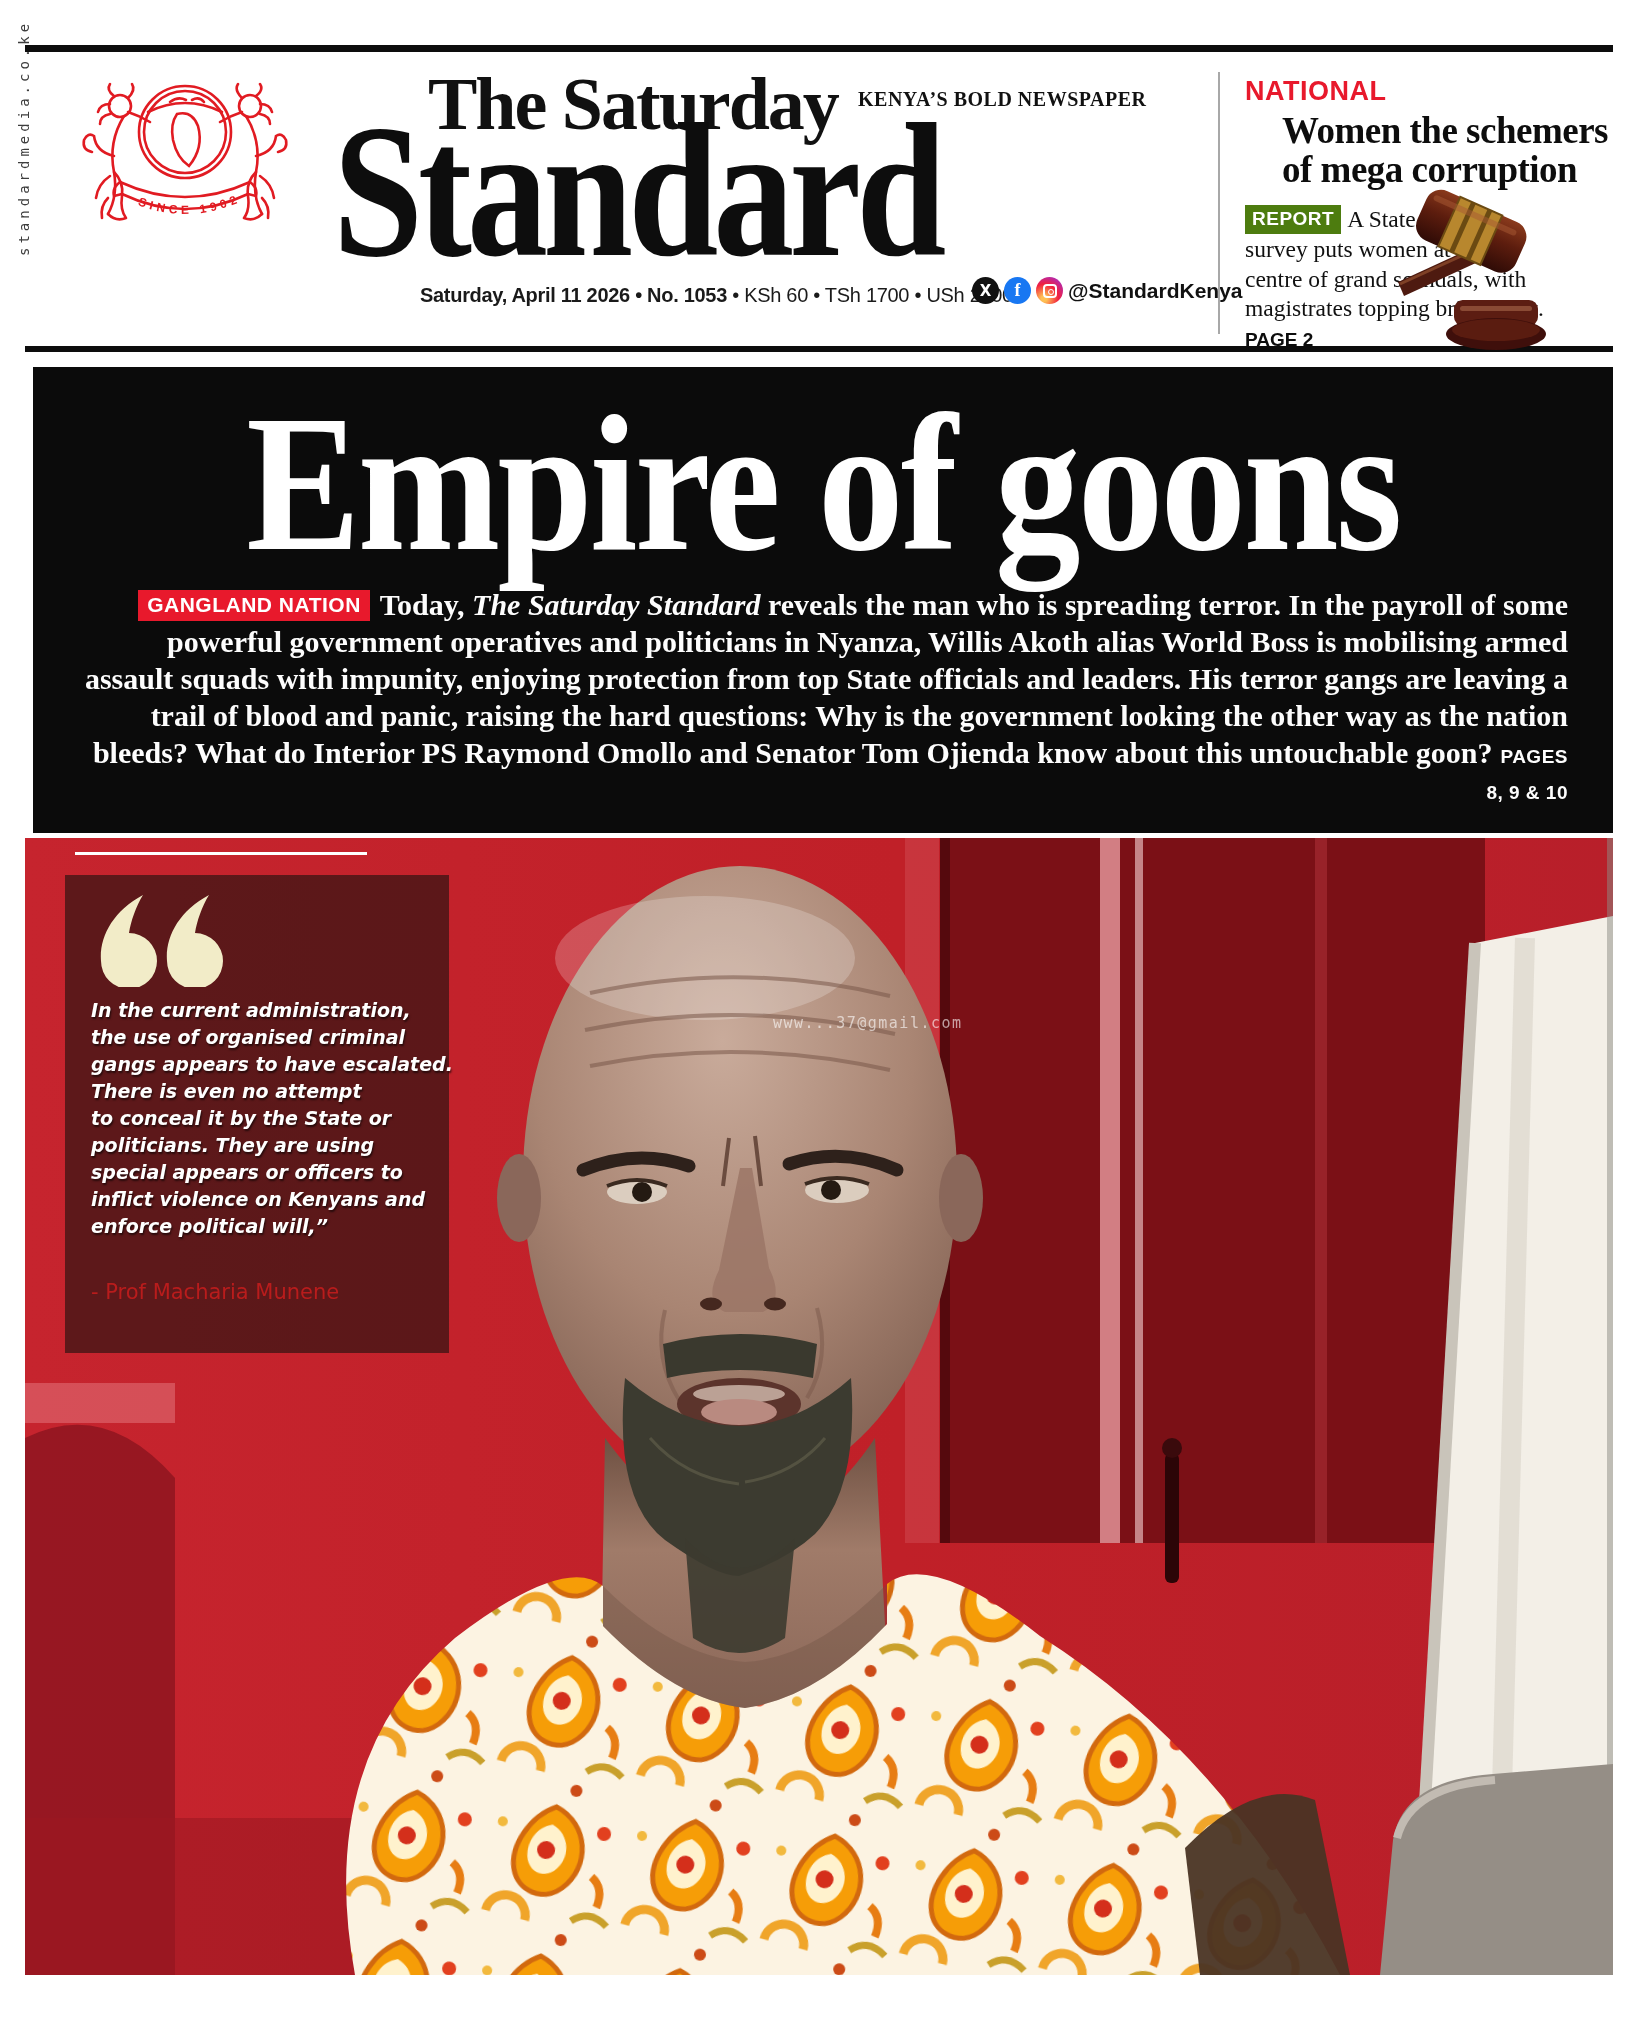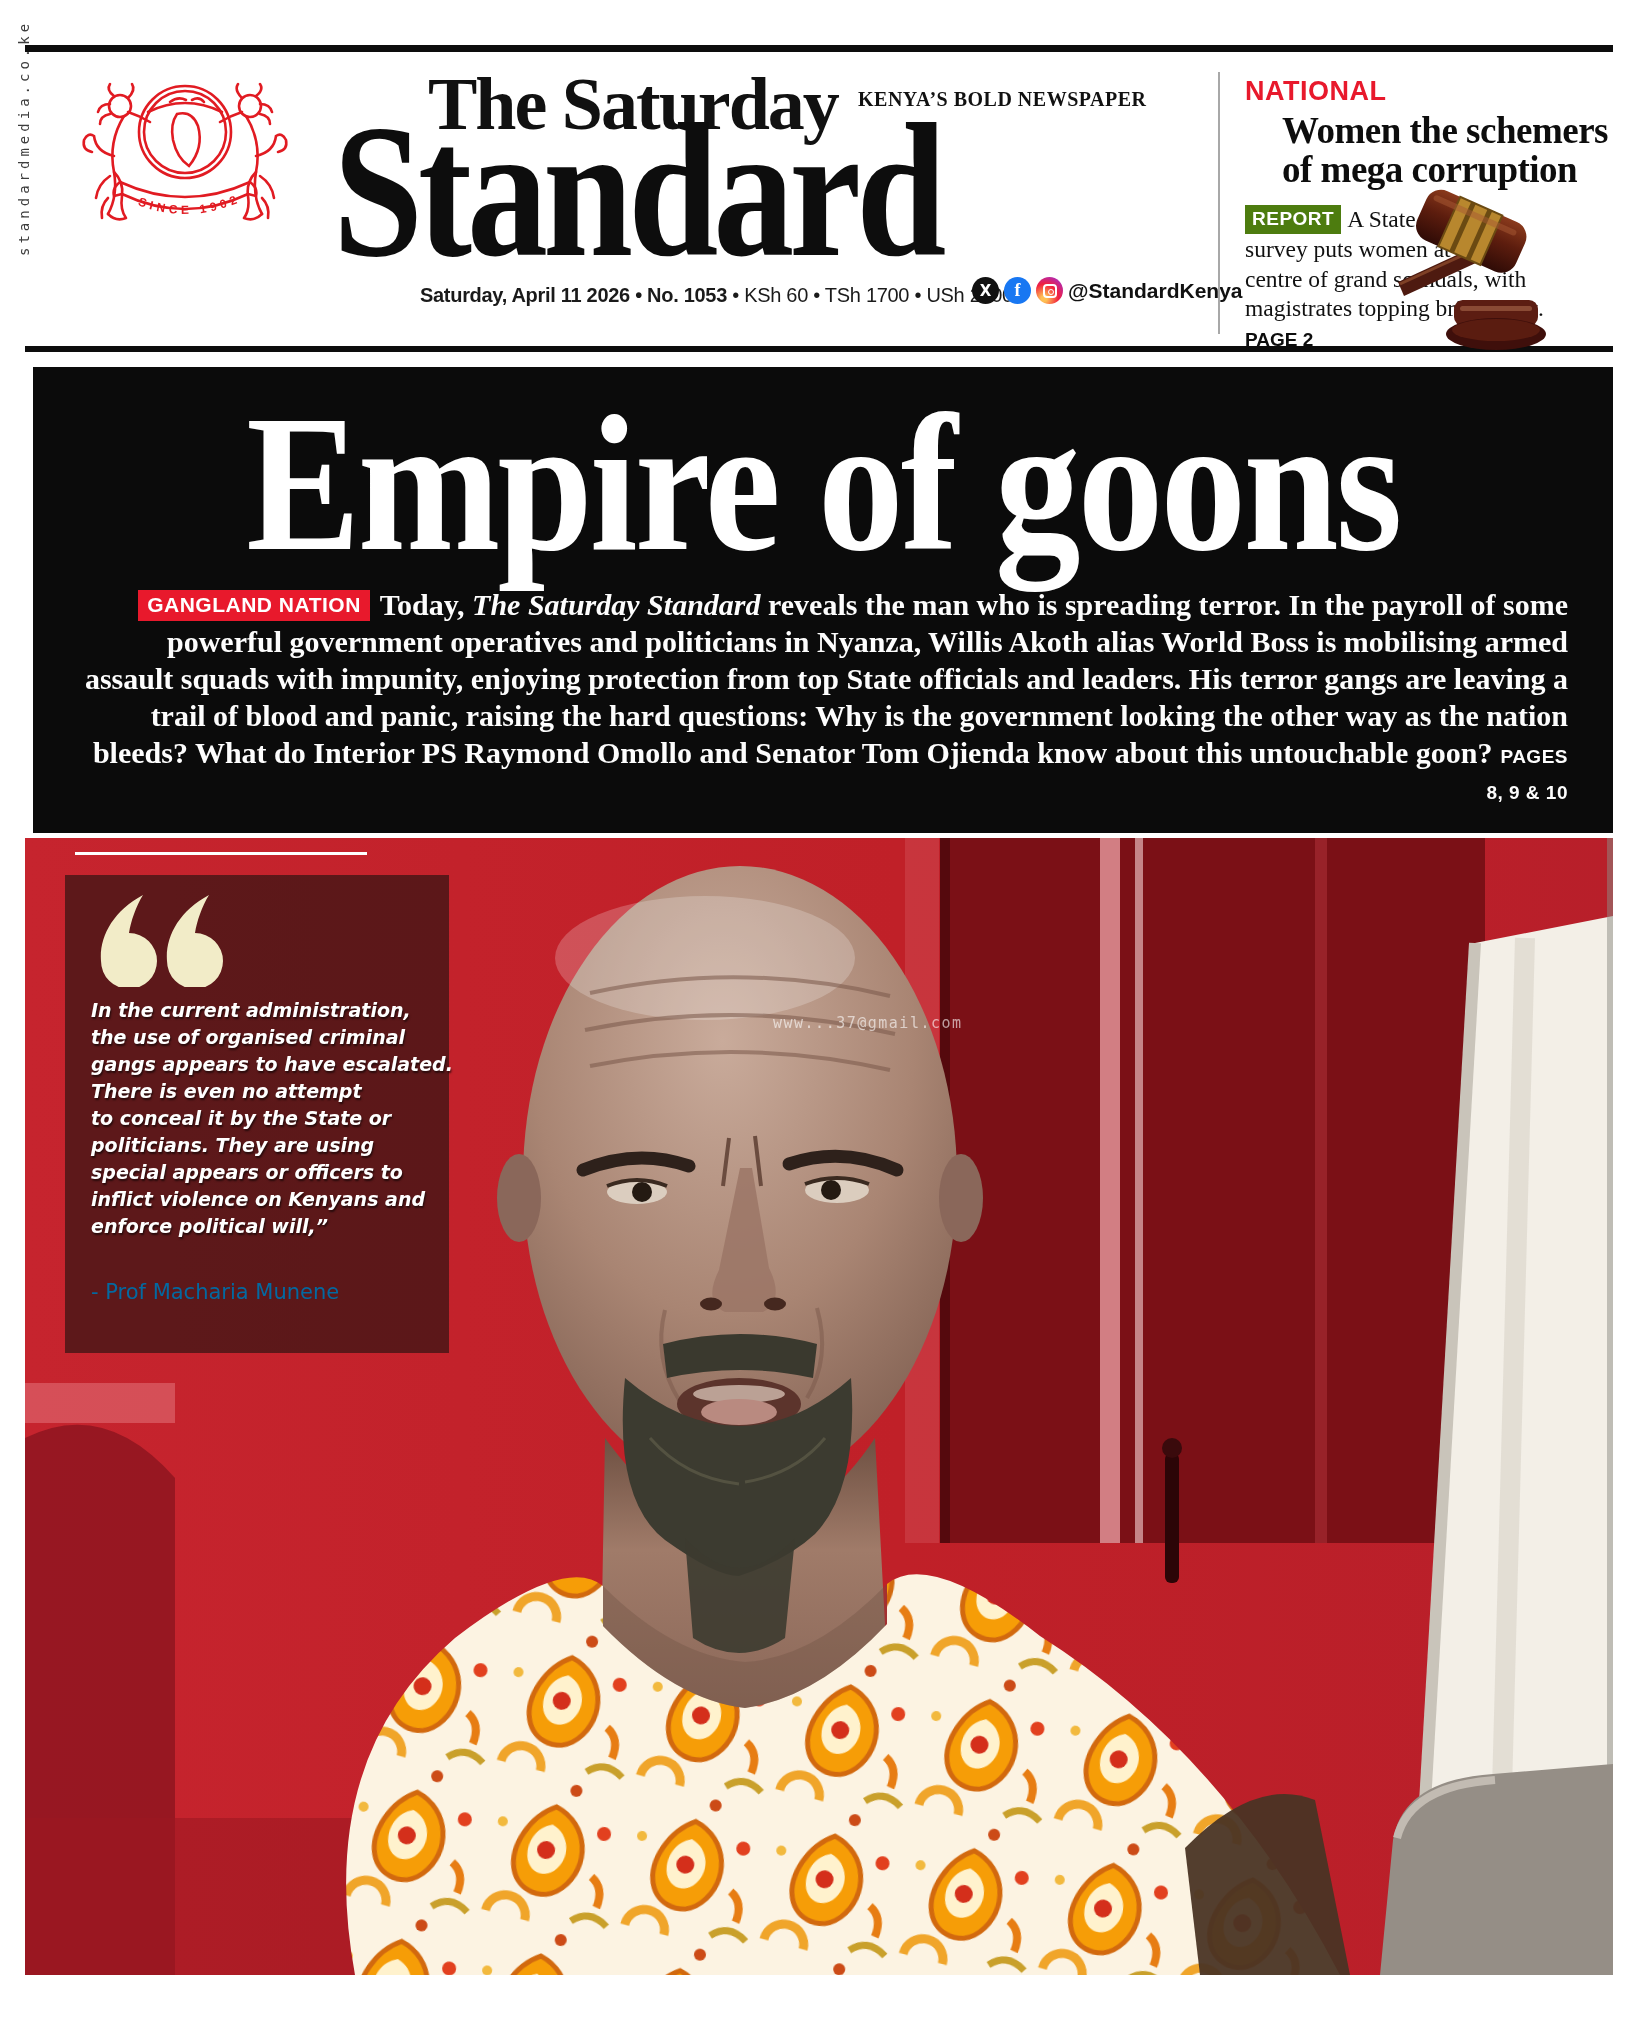--- a/index.html
+++ b/index.html
@@ -75,21 +75,21 @@
   .photo svg.scene { position:absolute; inset:0; }
 
   .quote-rule { position:absolute; left:50px; top:14px; width:292px; height:3px; background:#ffffff; z-index:4; }
   .quote-box { position:absolute; left:40px; top:37px; width:384px; height:478px;
     background:rgba(24,16,13,.60); z-index:4; padding:16px 26px 0; }
   .quote-mark { width:132px; height:96px; display:block; }
   .quote-lines { margin-top:10px; }
   .quote-line { font-family:"DejaVu Sans", sans-serif; font-style:italic; font-weight:700;
     font-size:19px; line-height:27px; color:#ffffff; white-space:nowrap;
     text-shadow:1px 2px 2px rgba(0,0,0,.6); }
-  .quote-attrib { margin-top:40px; font-family:"DejaVu Sans", sans-serif; font-size:21px; color:#0369a1; }
+  .quote-attrib { margin-top:40px; font-family:"DejaVu Sans", sans-serif; font-size:21px; color:#b91c1c; }
 </style>
 </head>
 <body>
 
 <div class="page">
 
   <div class="rule-top"></div>
 
   <div class="vertical-url">standardmedia.co.ke</div>
 

